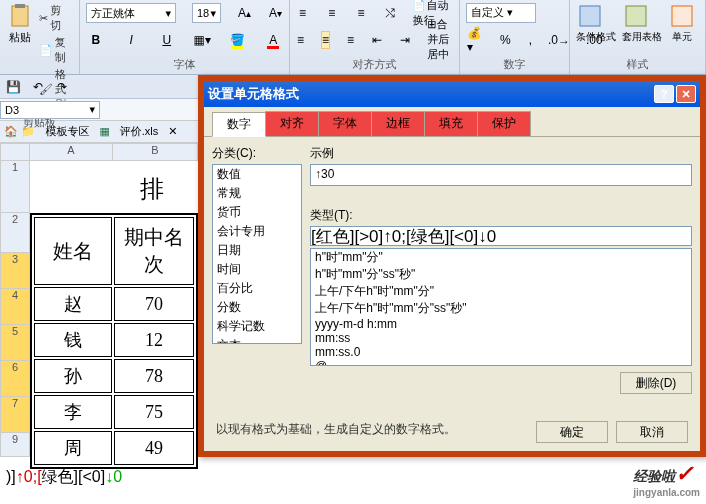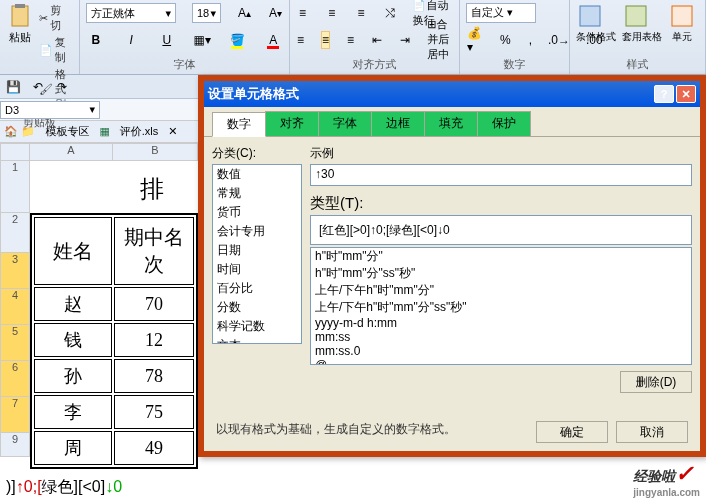--- a/index.html
+++ b/index.html
@@ -39,42 +39,42 @@
 .data-table th { border: 1px solid #000; text-align: center; font-size: 20px; font-family: SimSun; font-weight: normal; padding: 6px 0; }
 .title-cell { font-size: 24px; font-family: SimSun; text-align: center; }
 
 
 .dialog { position: absolute; top: 75px; left: 198px; width: 508px; height: 382px; background: #ece9d8; border: 6px solid #c2410c; box-shadow: 2px 2px 6px rgba(0,0,0,0.3); }
 .dlg-title { background: linear-gradient(#2a6fd5, #0054e3); color: #fff; height: 26px; display: flex; align-items: center; justify-content: space-between; padding: 0 4px; font-size: 13px; font-weight: bold; }
 .dlg-title-btns { display: flex; gap: 2px; }
 .dlg-title-btn { width: 20px; height: 18px; background: #e8eef7; border: 1px solid #fff; border-radius: 2px; text-align: center; font-size: 11px; line-height: 16px; cursor: pointer; }
 .dlg-close { background: #e86850; color: #fff; }
 .dlg-tabs { display: flex; background: #ece9d8; padding: 4px 8px 0; border-bottom: 1px solid #aca899; gap: 0; }
-.dlg-tab { padding: 3px 14px; background: #22c55e; border: 1px solid #aca899; border-bottom: none; font-size: 12px; margin-right: -1px; position: relative; }
+.dlg-tab { padding: 3px 14px; background: #ef4444; border: 1px solid #aca899; border-bottom: none; font-size: 12px; margin-right: -1px; position: relative; }
 .dlg-tab.active { background: #fff; border-bottom: 1px solid #fff; z-index: 1; top: 1px; }
 .dlg-body { background: #ece9d8; padding: 8px; height: calc(100% - 26px - 28px - 36px); display: flex; gap: 8px; }
 .category-panel { width: 90px; }
 .category-label { font-size: 12px; margin-bottom: 2px; }
 .category-list { border: 1px solid #7f9db9; background: #fff; height: 180px; overflow: auto; font-size: 12px; }
 .category-list div { padding: 1px 4px; }
 .right-panel { flex: 1; }
 .sample-box { margin-bottom: 6px; }
 .sample-label { font-size: 12px; }
 .sample-val { border: 1px solid #7f9db9; background: #fff; padding: 2px 4px; font-size: 12px; margin-top: 2px; height: 22px; }
-.type-label { font-size: 15px; margin-top: 8px; }
-.type-input { border: 1px solid #7f9db9; background: #fff; padding: 2px 8px; font-size: 12px; width: 100%; margin-top: 2px; height: 30px; }
+.type-label { font-size: 12px; margin-top: 21px; }
+.type-input { border: 1px solid #7f9db9; background: #fff; padding: 2px 0; font-size: 17px; width: 100%; margin-top: 2px; height: 20px; }
 .type-list { border: 1px solid #7f9db9; background: #fff; height: 118px; overflow: auto; font-size: 12px; margin-top: 2px; }
 .type-list div { padding: 0 4px; white-space: nowrap; }
 .delete-row { text-align: right; margin-top: 6px; }
 .dlg-hint { font-size: 12px; padding: 4px 12px; color: #333; }
 .dlg-buttons { position: absolute; bottom: 8px; right: 12px; display: flex; gap: 8px; }
 .dlg-btn { width: 72px; height: 22px; background: #ece9d8; border: 1px solid #aca899; font-size: 12px; cursor: pointer; }
 
 
-.footer-text { position: absolute; bottom: 6px; left: 6px; font-size: 16px; font-family: SimSun; text-align: right; }
+.footer-text { position: absolute; bottom: 16px; left: 6px; font-size: 16px; font-family: SimSun; text-align: right; }
 .footer-text .red { color: #c00; }
 .footer-text .green { color: #0a0; }
 
 
 .watermark { position: absolute; bottom: 6px; right: 6px; font-size: 14px; font-style: italic; color: #333; font-weight: bold; margin-left: 16px; }
 .watermark .check { color: #c00; font-size: 22px; font-weight: bold; }
 .watermark .url { font-size: 10px; font-style: normal; display: block; color: #888; }
 
 svg { display: block; }
 </style>

